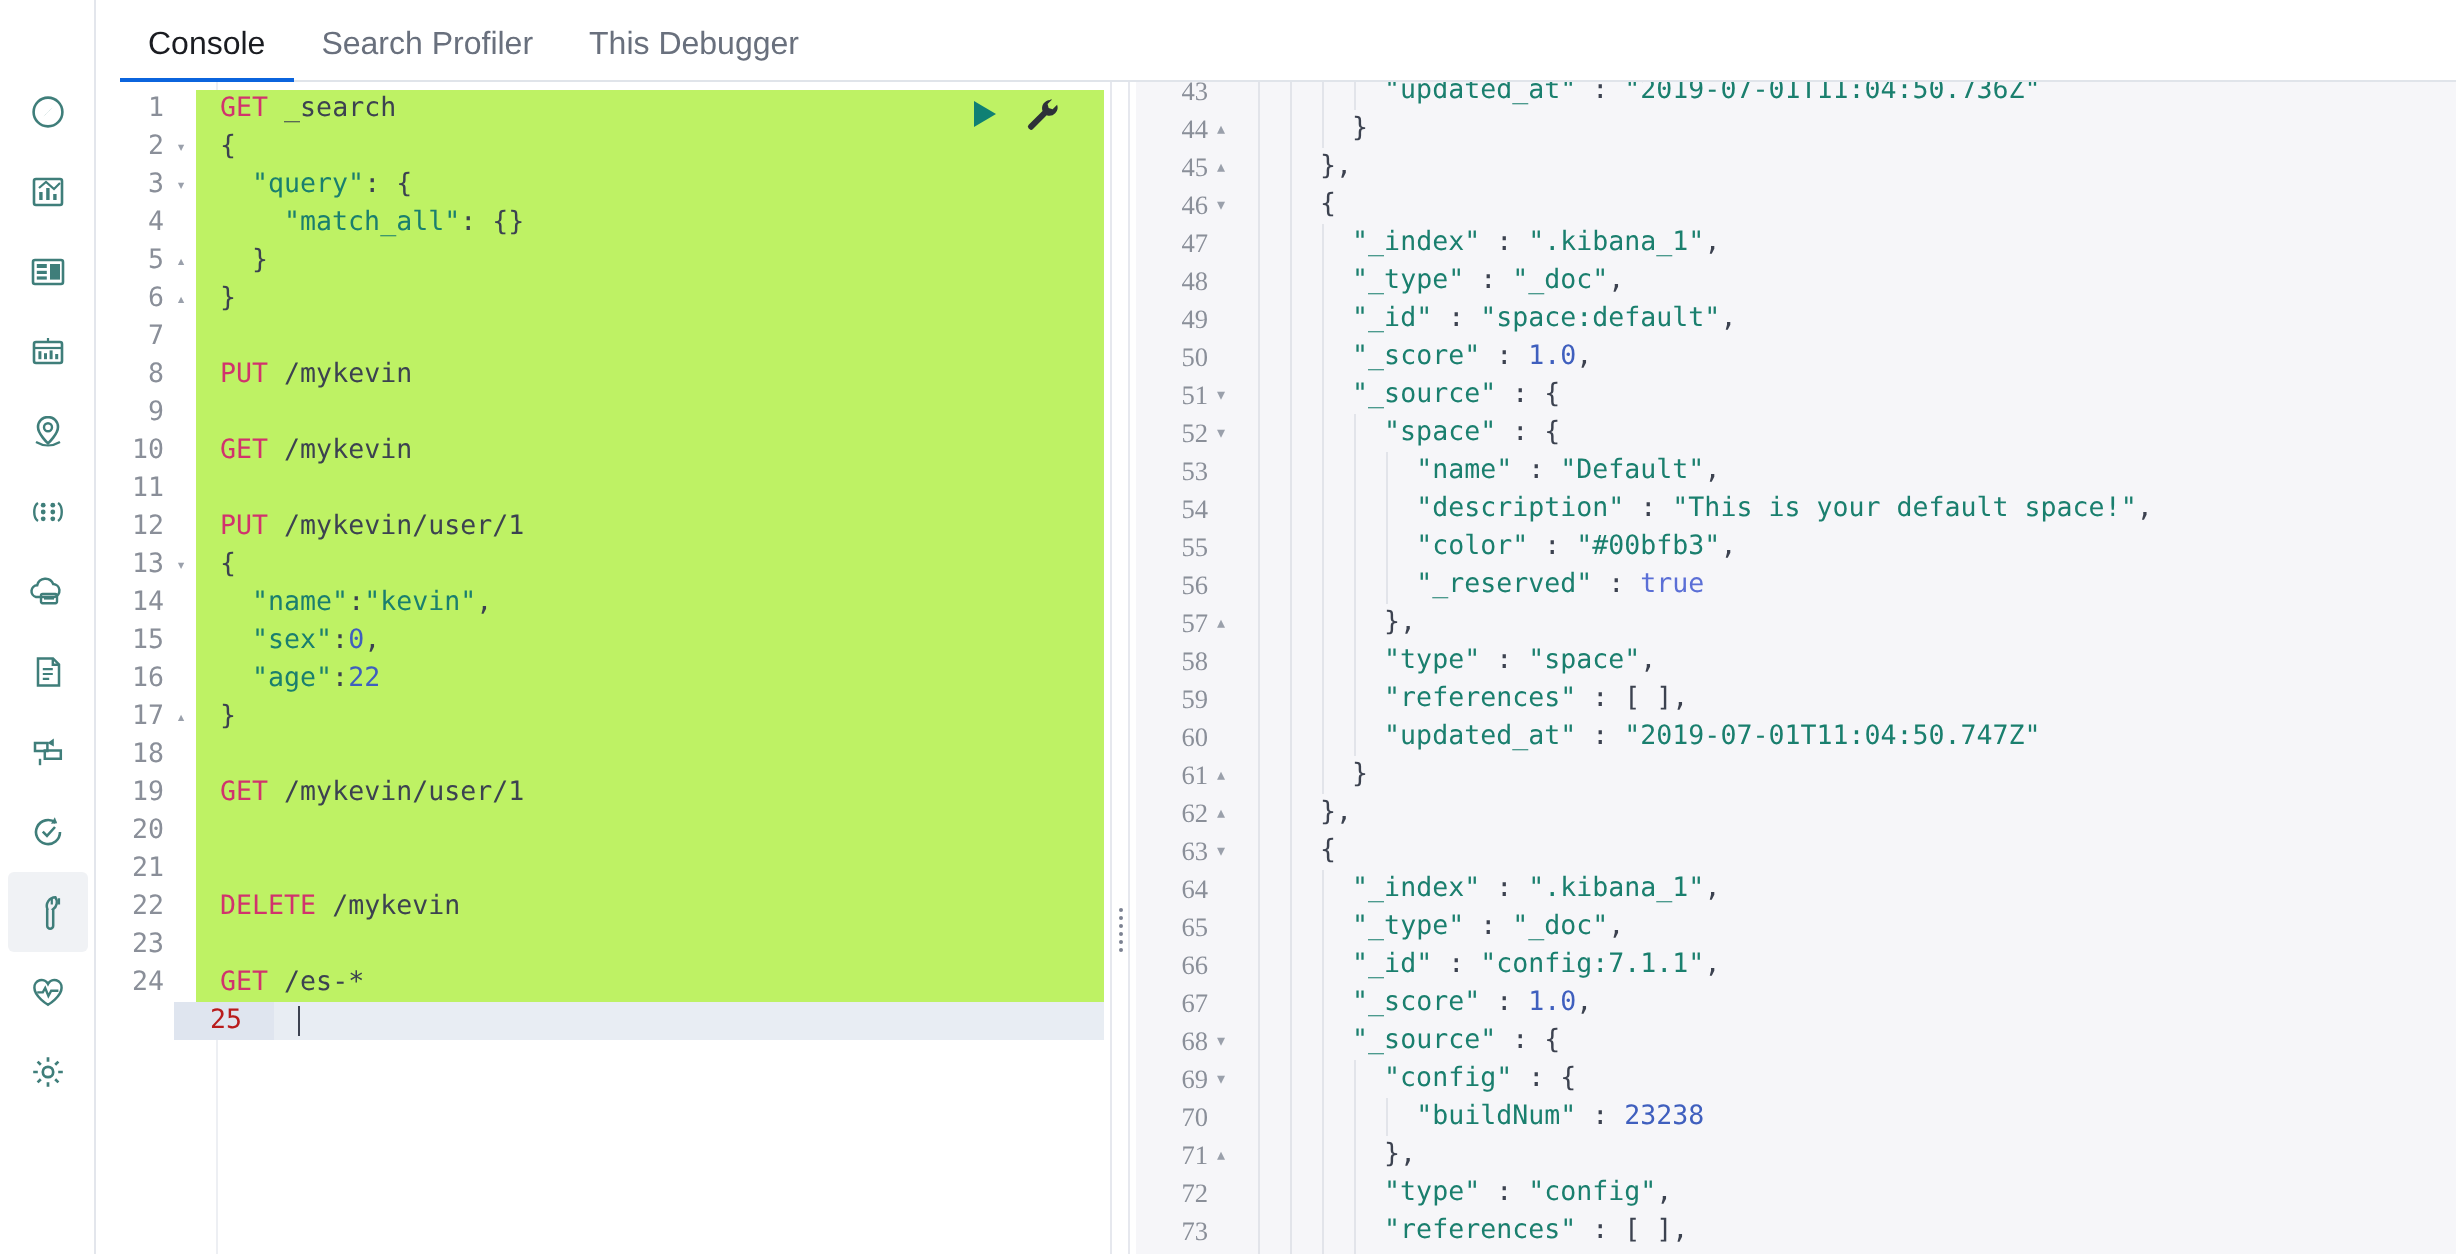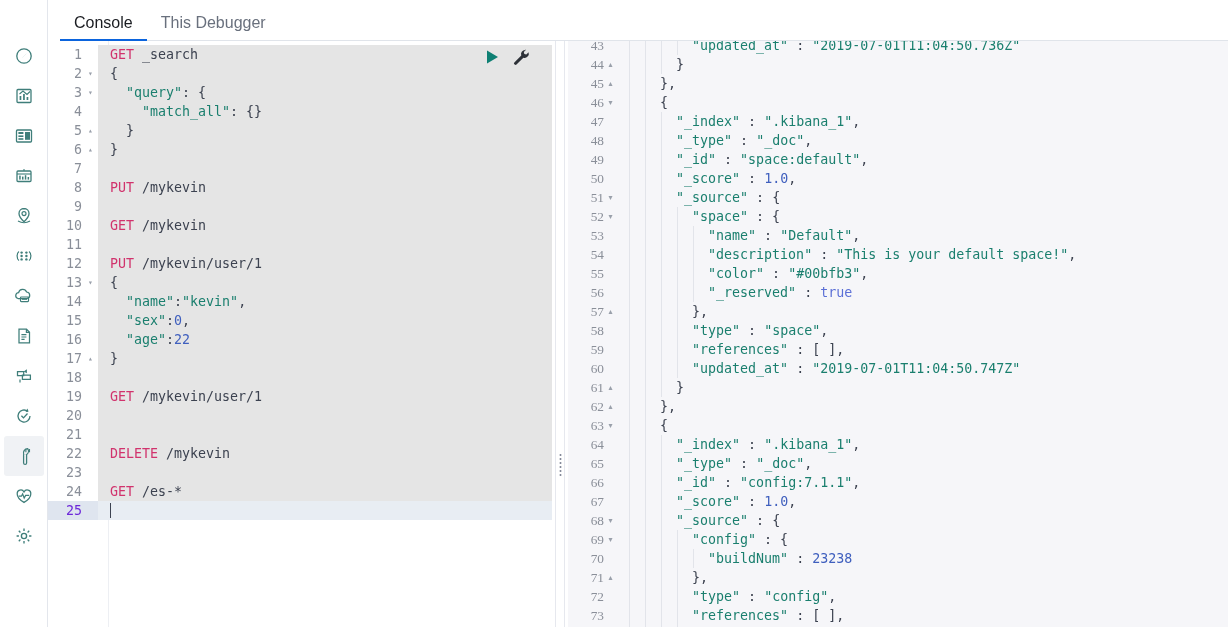--- a/index.html
+++ b/index.html
@@ -105,22 +105,22 @@
     position: relative;
   }
   .fold {
     position: absolute; right: 3px; top: 0; width: 9px; height: 19px;
     color: #9aa0ab; font-size: 8px; line-height: 19px; text-align: center;
   }
   .txt { flex: 1 1 auto; position: relative; }
 
   
   #pane-left .gutter { width: 50px; padding-right: 16px; background: #ffffff; }
-  #pane-left .txt { padding-left: 12px; background: #e5e5e5; }
-  #pane-left .row.cur .gutter { background: #dfe5ef; color: #6d28d9; }
+  #pane-left .txt { padding-left: 12px; background: #bef264; }
+  #pane-left .row.cur .gutter { background: #dfe5ef; color: #b91c1c; margin-left: 39px; }
   #pane-left .row.cur .txt { background: #e8edf3; }
   #left-editor-border {
     position: absolute; left: 60px; top: 0; bottom: 0; width: 1px;
     background: #edeff3;
   }
 
   
   #pane-right .gutter { width: 50px; padding-right: 14px; font-family: Liberation Serif, serif; }
   #pane-right .txt { padding-left: 10px; }
 
@@ -262,20 +262,21 @@
           <circle cx="10" cy="10" r="2.6" fill="none" stroke="currentColor" stroke-width="1.35"></circle>
           <path d="M10 2.6v2.3M10 15.1v2.3M17.4 10h-2.3M4.9 10H2.6M15.2 4.8l-1.6 1.6M6.4 13.6l-1.6 1.6M15.2 15.2l-1.6-1.6M6.4 6.4L4.8 4.8" stroke="currentColor" stroke-width="1.35"></path>
         </svg>
       </div>
     </div>
 
   <div id="main">
 
     <div id="tabbar">
         <div class="tab active">Console</div>
+        <div class="tab">Search Profiler</div>
         <div class="tab">This Debugger</div>
       </div>
 
     <div id="panes">
 
       <div class="pane" id="pane-left">
         <div id="left-editor-border"></div>
         <div class="code rows" id="left-rows"><div class="row"><div class="gutter">1</div><div class="txt"><span class="method">GET</span><span class="plain"> </span><span class="url">_search</span></div></div><div class="row"><div class="gutter">2<span class="fold">▾</span></div><div class="txt"><span class="punc">{</span></div></div><div class="row"><div class="gutter">3<span class="fold">▾</span></div><div class="txt"><span class="plain">  </span><span class="key">"query"</span><span class="punc">: {</span></div></div><div class="row"><div class="gutter">4</div><div class="txt"><span class="plain">    </span><span class="key">"match_all"</span><span class="punc">: {}</span></div></div><div class="row"><div class="gutter">5<span class="fold">▴</span></div><div class="txt"><span class="punc">  }</span></div></div><div class="row"><div class="gutter">6<span class="fold">▴</span></div><div class="txt"><span class="punc">}</span></div></div><div class="row"><div class="gutter">7</div><div class="txt"></div></div><div class="row"><div class="gutter">8</div><div class="txt"><span class="method">PUT</span><span class="plain"> </span><span class="url">/mykevin</span></div></div><div class="row"><div class="gutter">9</div><div class="txt"></div></div><div class="row"><div class="gutter">10</div><div class="txt"><span class="method">GET</span><span class="plain"> </span><span class="url">/mykevin</span></div></div><div class="row"><div class="gutter">11</div><div class="txt"></div></div><div class="row"><div class="gutter">12</div><div class="txt"><span class="method">PUT</span><span class="plain"> </span><span class="url">/mykevin/user/1</span></div></div><div class="row"><div class="gutter">13<span class="fold">▾</span></div><div class="txt"><span class="punc">{</span></div></div><div class="row"><div class="gutter">14</div><div class="txt"><span class="plain">  </span><span class="key">"name"</span><span class="punc">:</span><span class="str">"kevin"</span><span class="punc">,</span></div></div><div class="row"><div class="gutter">15</div><div class="txt"><span class="plain">  </span><span class="key">"sex"</span><span class="punc">:</span><span class="num">0</span><span class="punc">,</span></div></div><div class="row"><div class="gutter">16</div><div class="txt"><span class="plain">  </span><span class="key">"age"</span><span class="punc">:</span><span class="num">22</span></div></div><div class="row"><div class="gutter">17<span class="fold">▴</span></div><div class="txt"><span class="punc">}</span></div></div><div class="row"><div class="gutter">18</div><div class="txt"></div></div><div class="row"><div class="gutter">19</div><div class="txt"><span class="method">GET</span><span class="plain"> </span><span class="url">/mykevin/user/1</span></div></div><div class="row"><div class="gutter">20</div><div class="txt"></div></div><div class="row"><div class="gutter">21</div><div class="txt"></div></div><div class="row"><div class="gutter">22</div><div class="txt"><span class="method">DELETE</span><span class="plain"> </span><span class="url">/mykevin</span></div></div><div class="row"><div class="gutter">23</div><div class="txt"></div></div><div class="row"><div class="gutter">24</div><div class="txt"><span class="method">GET</span><span class="plain"> </span><span class="url">/es-*</span></div></div><div class="row cur"><div class="gutter">25</div><div class="txt"><div class="caret"></div></div></div></div>
         <div id="actions">
           <span id="play" title="">

